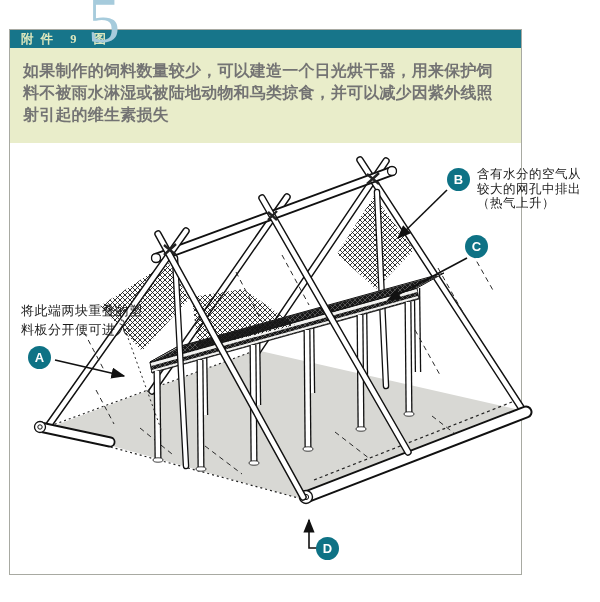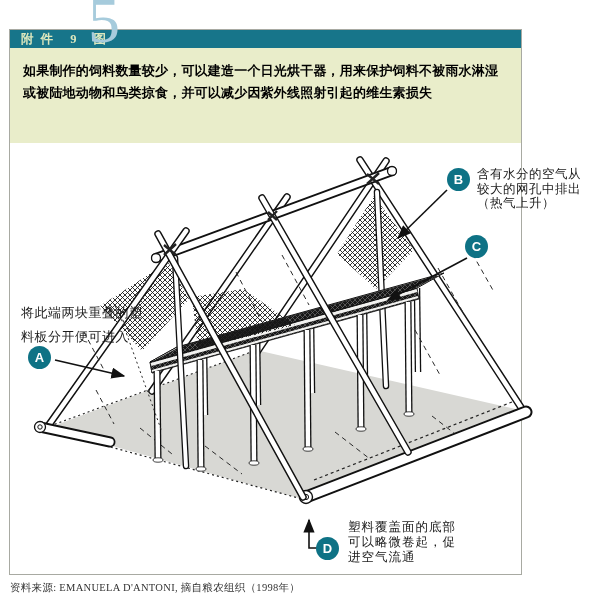--- a/index.html
+++ b/index.html
@@ -14,33 +14,33 @@
   .title-bar{position:absolute;left:0;top:0;width:100%;height:18px;background:#17758a;}
   .title-bar .label{position:absolute;left:11px;top:0;line-height:18px;
         font-size:12.5px;font-weight:bold;color:#dbe7bd;letter-spacing:7px;}
 
   .big-number{position:absolute;left:88px;top:-11px;z-index:3;
         font-size:64px;line-height:64px;font-weight:normal;color:#a6cbdc;
         font-family:"Liberation Serif","DejaVu Serif",serif;}
 
   .intro{position:absolute;left:0;top:18px;width:100%;height:95px;background:#e9edca;
          box-sizing:border-box;padding:12px 14px 0 13px;}
-  .intro p{margin:0;font-size:13px;line-height:22px;font-weight:bold;color:#000000;
+  .intro p{margin:0;font-size:16px;line-height:22px;font-weight:bold;color:#737373;
            letter-spacing:0.2px;}
 
   .figure-area{position:absolute;left:0;top:113px;width:100%;height:431px;background:#fff;}
 
   svg.diagram{position:absolute;left:0;top:0;width:600px;height:602px;z-index:1;}
 
   .callout-circle{position:absolute;z-index:4;width:23px;height:23px;border-radius:50%;
         background:#0e7285;color:#ffffff;display:flex;align-items:center;justify-content:center;
         font-family:"Liberation Sans","DejaVu Sans",sans-serif;font-size:13px;font-weight:bold;}
   .callout-text{position:absolute;z-index:4;white-space:pre-line;color:#1b1b1b;font-weight:normal;
         font-family:"Liberation Serif","DejaVu Serif",serif;}
-  .ct-a{left:21px;top:301px;font-size:13px;line-height:24px;letter-spacing:0.5px;}
+  .ct-a{left:21px;top:301px;font-size:13px;line-height:19px;letter-spacing:0.5px;}
   .ct-b{left:477px;top:167px;font-size:12.5px;line-height:14.5px;letter-spacing:0.5px;}
   .ct-c{left:487px;top:250px;font-size:12.5px;line-height:13.8px;letter-spacing:0.2px;}
   .ct-d{left:348px;top:520px;font-size:12.5px;line-height:15px;letter-spacing:1px;}
 
   .source-line{position:absolute;left:10px;top:581px;z-index:2;font-size:10.5px;color:#333;
         letter-spacing:0.3px;}
 </style>
 </head>
 <body>
 
@@ -214,19 +214,15 @@
 料板分开便可进入</div>
 
   <div class="callout-circle" style="left:447px;top:168px;">B</div>
   <div class="callout-text ct-b">含有水分的空气从
 较大的网孔中排出
 （热气上升）</div>
 
   <div class="callout-circle" style="left:465px;top:235px;">C</div>
 
   <div class="callout-circle" style="left:316px;top:537px;">D</div>
-  <div class="callout-text ct-d">塑料覆盖面的底部
-可以略微卷起，促
-进空气流通</div>
-
-  <div class="source-line">资料来源: EMANUELA D'ANTONI, 摘自粮农组织（1998年）</div>
+
 
 </div>
 
 </body></html>

